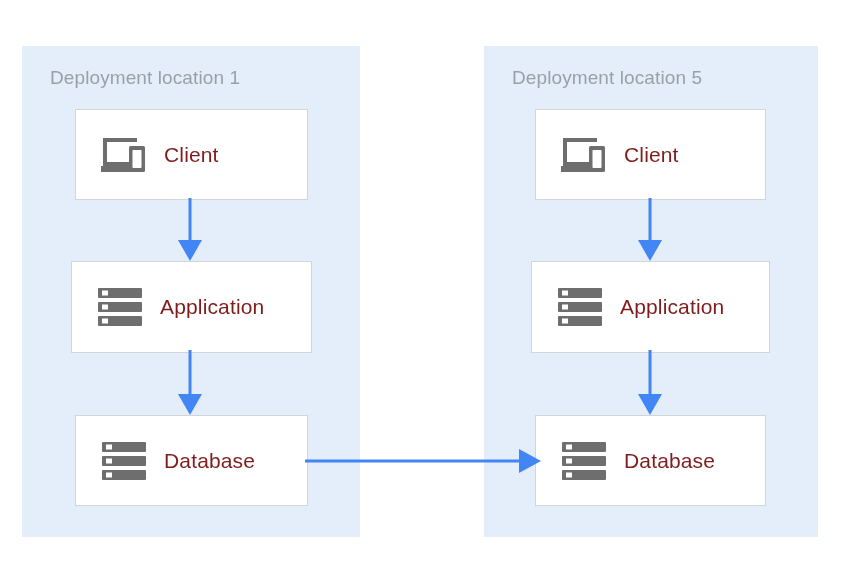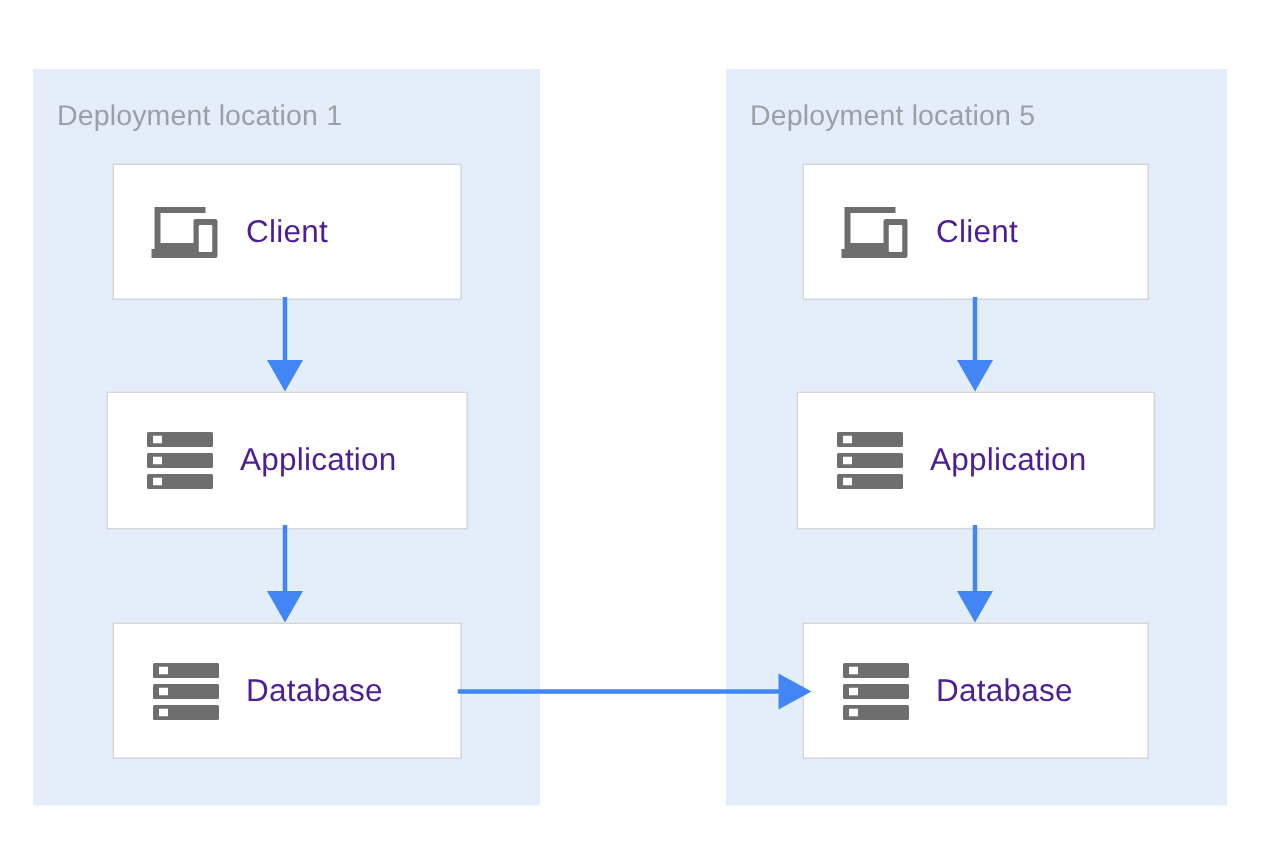--- a/index.html
+++ b/index.html
@@ -25,21 +25,21 @@
   .zone {
     position: absolute;
     background: #e4eefb;
   }
   #zone-1 { left: 22px;  top: 46px; width: 338px; height: 491px; }
   #zone-2 { left: 484px; top: 46px; width: 334px; height: 491px; }
 
   .zone-title {
     position: absolute;
     top: 20px;
-    left: 16px;
+    left: 28px;
     font-size: 19px;
     line-height: 24px;
     color: #9aa0a6;
     letter-spacing: 0.1px;
     white-space: nowrap;
   }
 
   
   .node {
     position: absolute;
@@ -54,21 +54,21 @@
     width: 52px;
     height: 46px;
     margin-left: 22px;
     margin-right: 14px;
     display: flex;
     align-items: center;
     justify-content: center;
   }
   .node-label {
     font-size: 21px;
-    color: #4c1d95;
+    color: #7f1d1d;
     letter-spacing: 0.15px;
     white-space: nowrap;
   }
 
   
   #node-client-1   { left: 75px; top: 109px; width: 233px; height: 91px; }
   #node-app-1      { left: 71px; top: 261px; width: 241px; height: 92px; }
   #node-db-1       { left: 75px; top: 415px; width: 233px; height: 91px; }
   
   #node-client-2   { left: 535px; top: 109px; width: 231px; height: 91px; }

